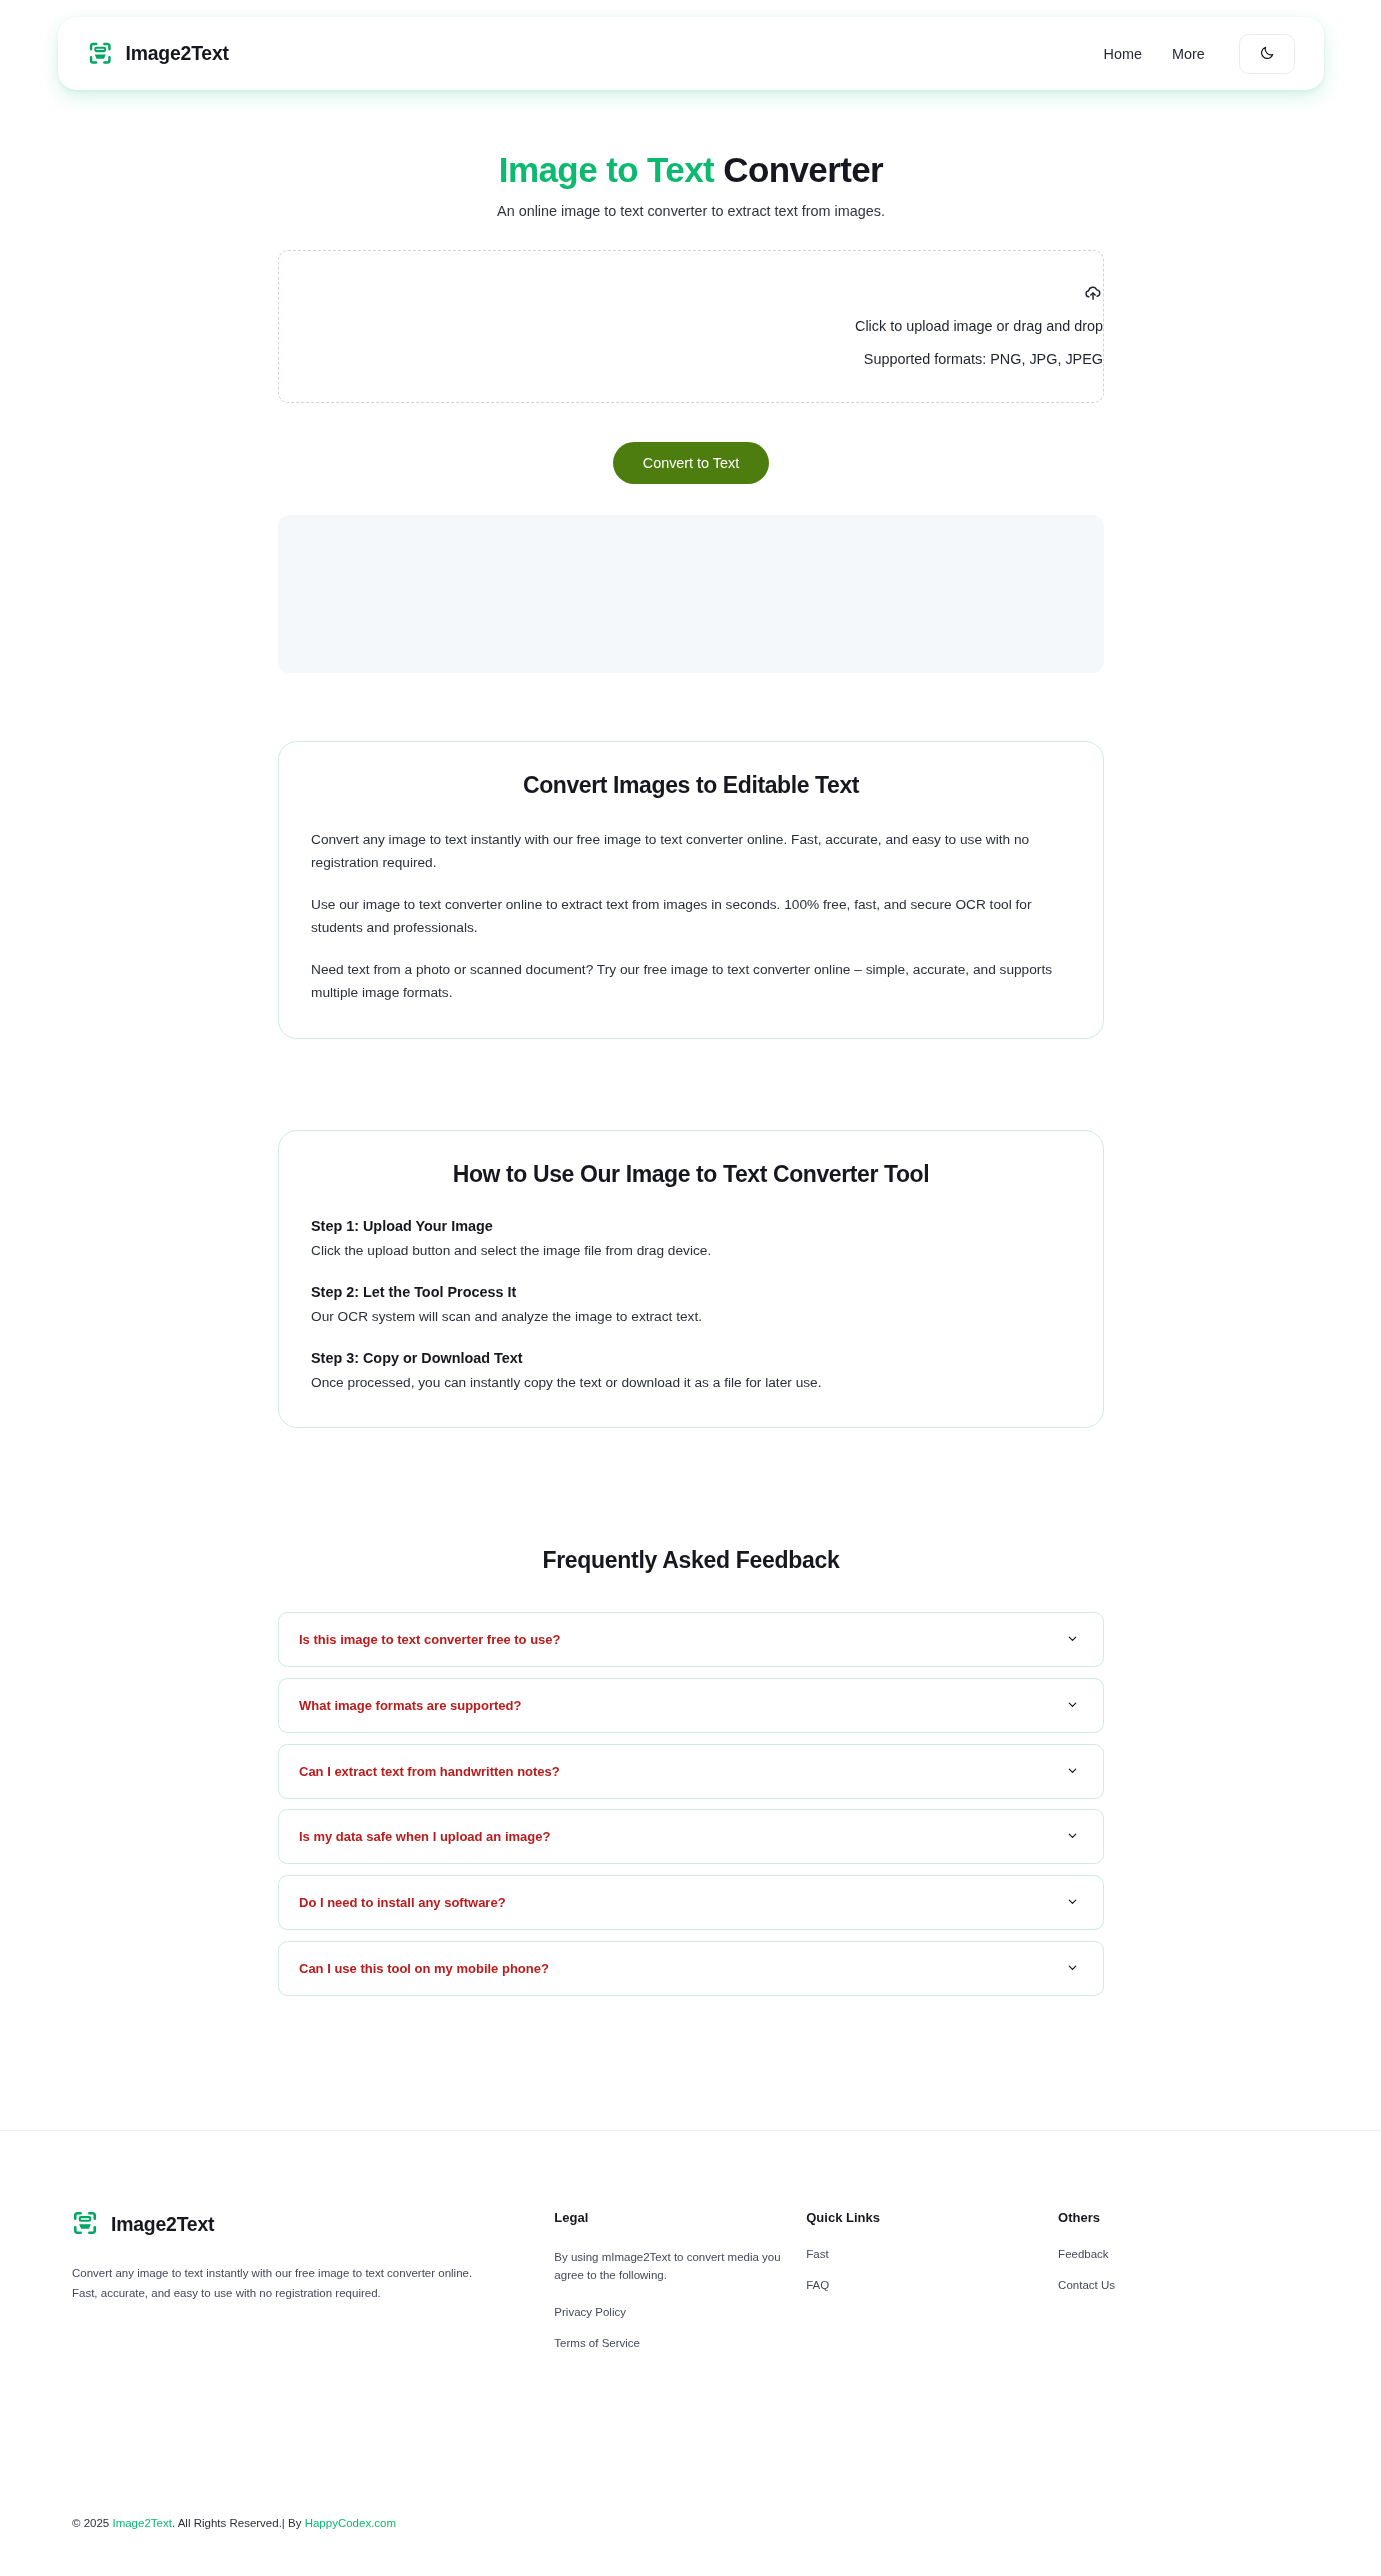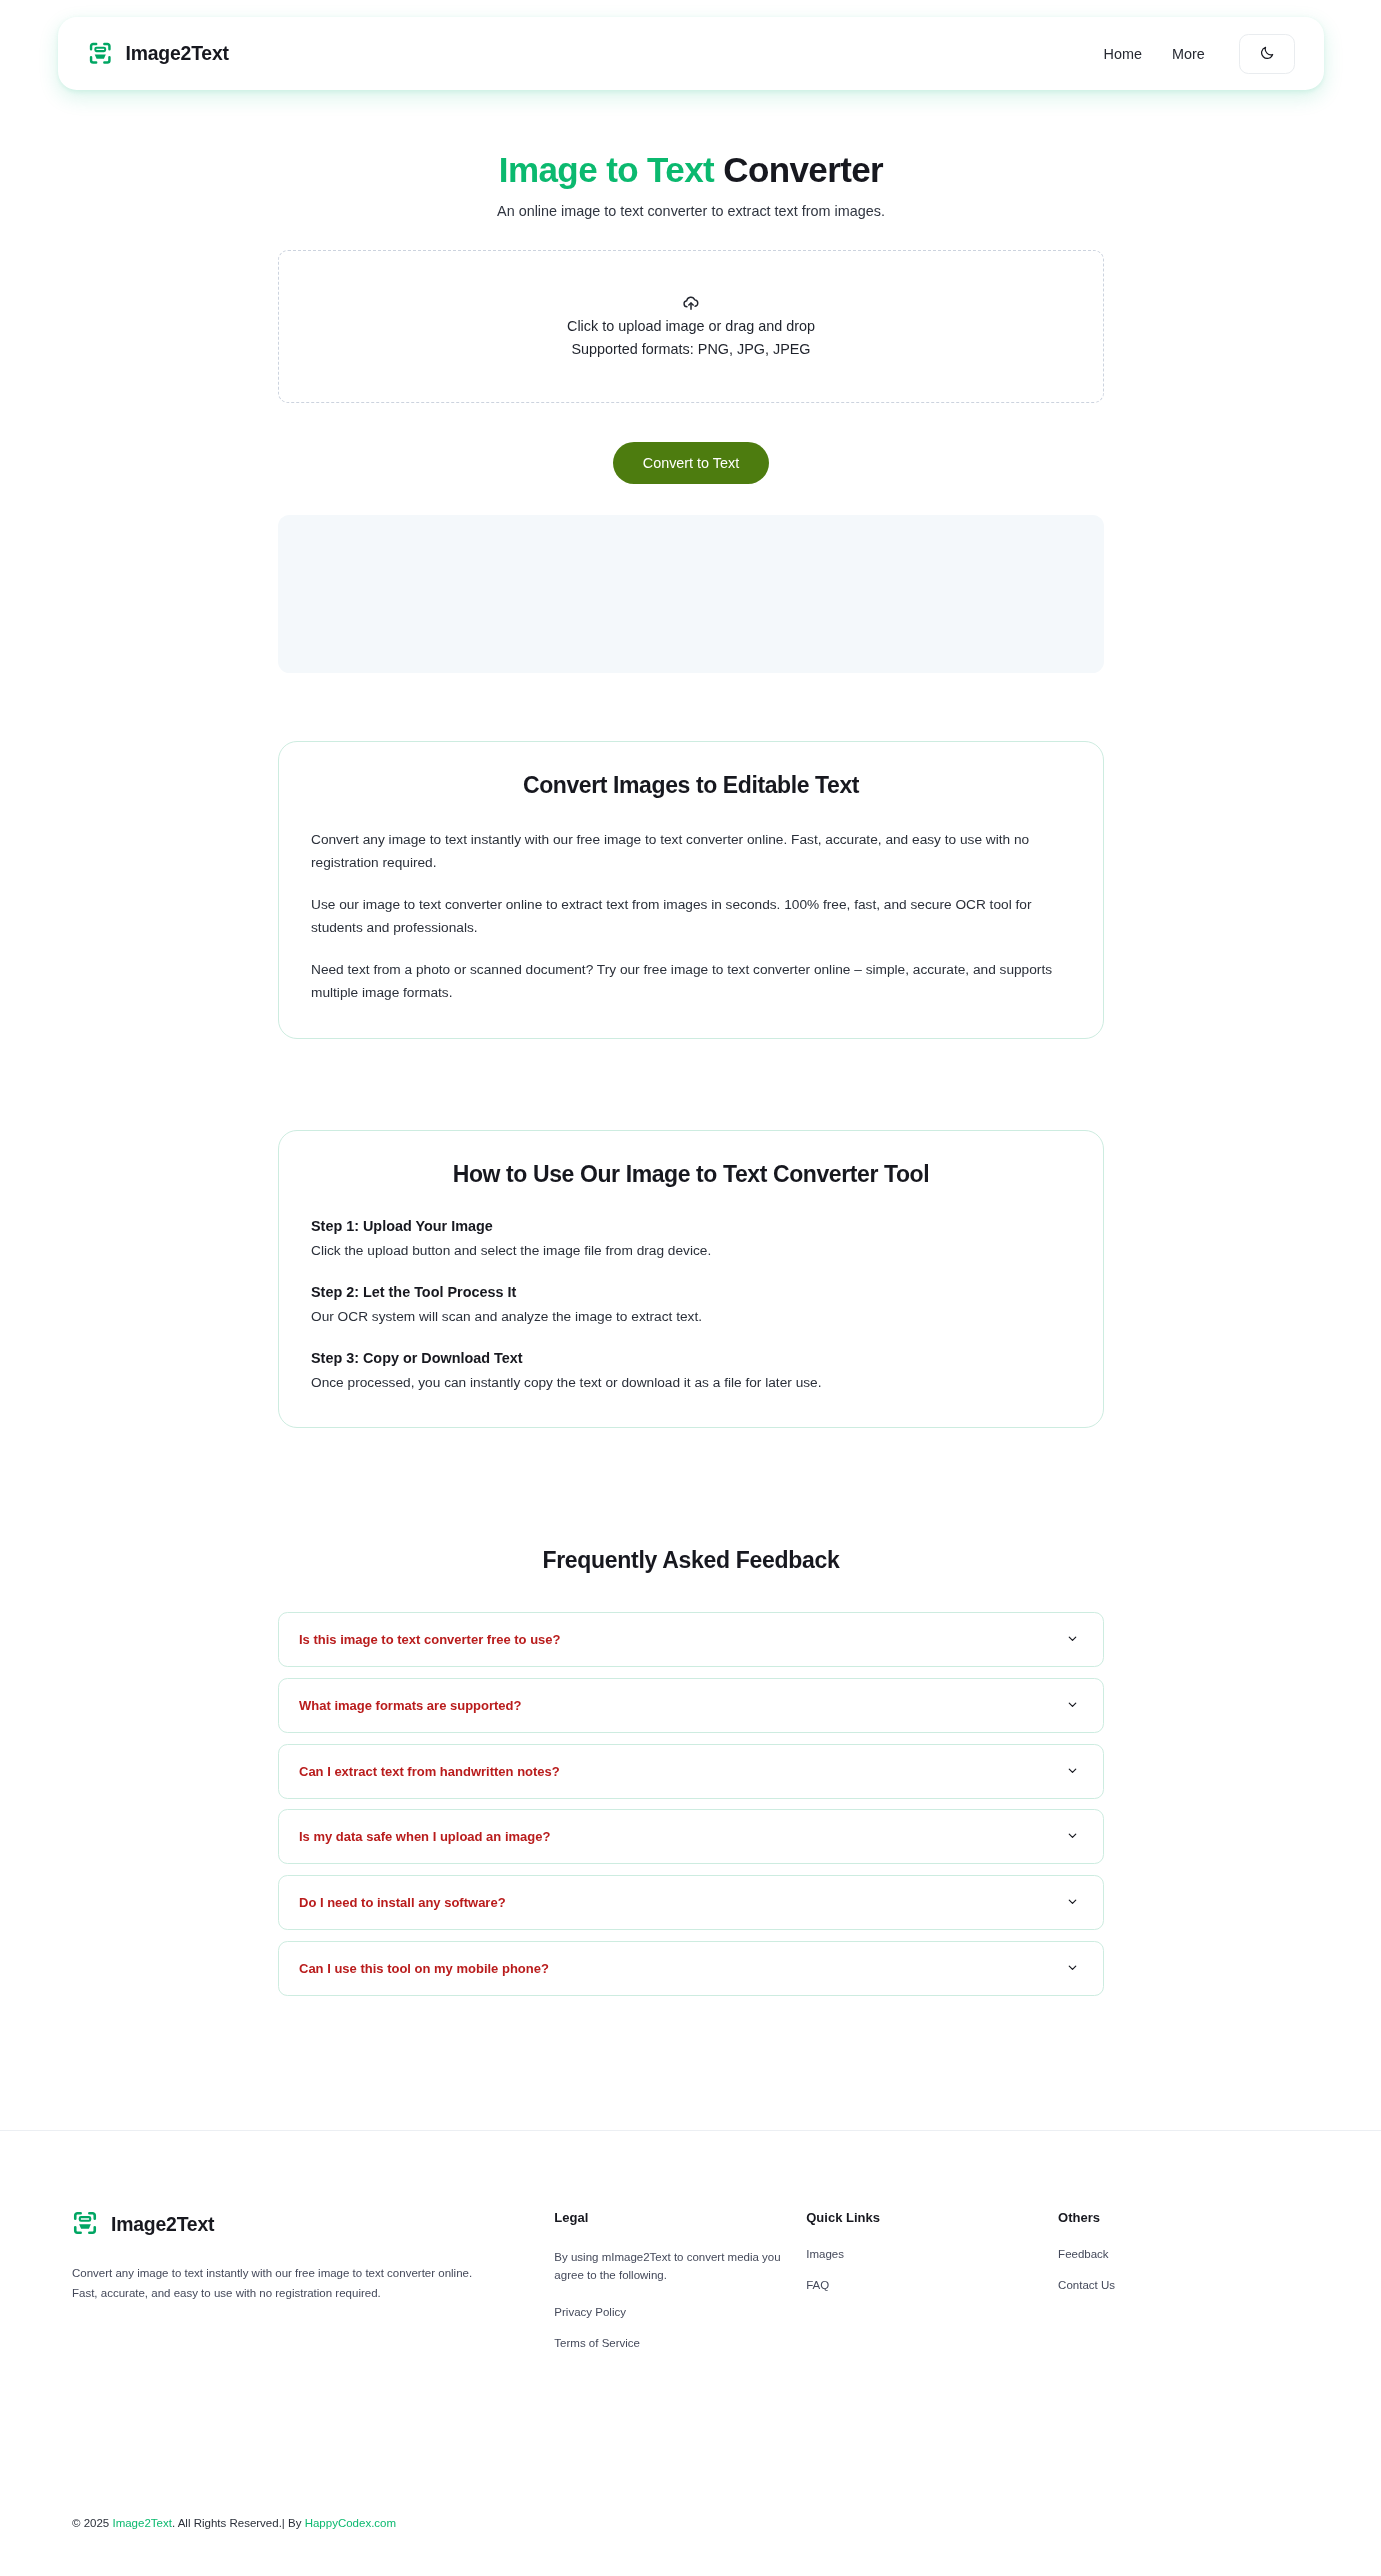--- a/index.html
+++ b/index.html
@@ -83,22 +83,23 @@
     width: 826px;
   }
   .dropzone {
     top: 250px;
     height: 153px;
     border: 1.4px dashed #ccd3de;
     border-radius: 10px;
     background: #ffffff;
     display: flex;
     flex-direction: column;
-    align-items: center;
+    align-items: flex-end;
     justify-content: center;
+    gap: 10px;
     cursor: pointer;
   }
   .dz-line { font-size: 14.4px; color: #1f232c; line-height: 1.55; }
 
   .btn-row { top: 442px; height: 52px; display: flex; justify-content: center; }
   .convert-btn {
     background: #4d7c0f;
     color: #ffffff;
     border: none;
     border-radius: 29px;
@@ -388,21 +389,21 @@
 
     <div class="f-col">
       <div class="f-col-title">Legal</div>
       <div class="f-note">By using mImage2Text to convert media you agree to the following.</div>
       <a class="f-link">Privacy Policy</a>
       <a class="f-link">Terms of Service</a>
     </div>
 
     <div class="f-col">
       <div class="f-col-title">Quick Links</div>
-      <a class="f-link">Images</a>
+      <a class="f-link">Fast</a>
       <a class="f-link">FAQ</a>
     </div>
 
     <div class="f-col">
       <div class="f-col-title">Others</div>
       <a class="f-link">Feedback</a>
       <a class="f-link">Contact Us</a>
     </div>
   </div>
 

